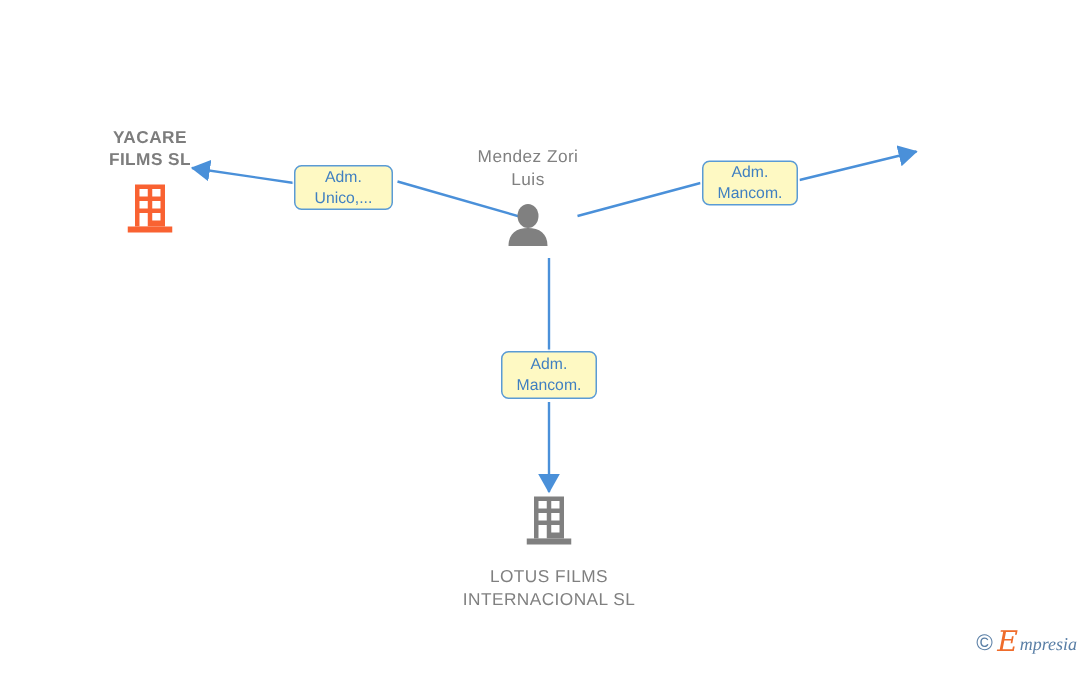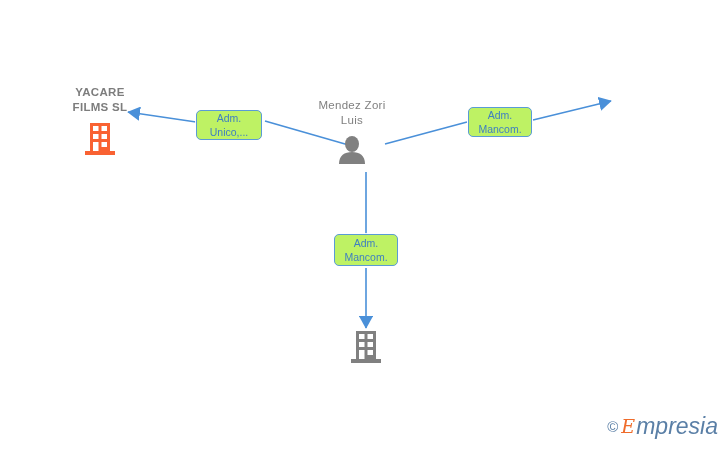--- a/index.html
+++ b/index.html
@@ -53,21 +53,21 @@
   .node-icon {
     display: block;
   }
 
   
   .rel-box {
     position: absolute;
     box-sizing: border-box;
     border: 1.4px solid #5a9bd5;
     border-radius: 5px;
-    background: #bef264;
+    background: #fef9c3;
     color: #3f7fc1;
     font-size: 10.5px;
     line-height: 14px;
     text-align: center;
     display: flex;
     flex-direction: column;
     justify-content: center;
     align-items: center;
     white-space: pre-line;
     box-shadow: 0 0 0 1px rgba(255,255,255,0.9);
@@ -92,23 +92,23 @@
   #watermark .wm-e {
     color: #ef6c2b;
     font-family: "DejaVu Serif", serif;
     font-style: italic;
     font-size: 19px;
     line-height: 1;
     margin-right: -2px;
   }
   #watermark .wm-rest {
     color: #5a7fa6;
-    font-family: Liberation Sans, sans-serif;
+    font-family: Liberation Serif, serif;
     font-style: italic;
-    font-size: 23px;
+    font-size: 12px;
     line-height: 1;
   }
 </style>
 </head>
 <body>
 
 <div id="graph-canvas">
 
   <svg id="edge-layer" viewBox="0 0 728 450" width="728" height="450" xmlns="http://www.w3.org/2000/svg">
     <defs>
@@ -171,20 +171,22 @@
         <rect x="5" y="1" width="20" height="28" fill="#808080"></rect>
         <rect x="8" y="4" width="5.5" height="5" fill="#ffffff"></rect>
         <rect x="16.5" y="4" width="5.5" height="5" fill="#ffffff"></rect>
         <rect x="8" y="12" width="5.5" height="5" fill="#ffffff"></rect>
         <rect x="16.5" y="12" width="5.5" height="5" fill="#ffffff"></rect>
         <rect x="16.5" y="20" width="5.5" height="5" fill="#ffffff"></rect>
         <rect x="8" y="20" width="5.5" height="9" fill="#ffffff"></rect>
         <rect x="0" y="29" width="30" height="4" fill="#808080"></rect>
       </svg>
     </span>
+    <div class="node-label" style="margin-top:9px;">LOTUS FILMS
+INTERNACIONAL SL</div>
   </div>
 
   <div class="rel-box" style="left:196px; top:110px; width:66px; height:30px;">Adm.
 Unico,...</div>
 
   <div class="rel-box" style="left:468px; top:107px; width:64px; height:30px;">Adm.
 Mancom.</div>
 
   <div class="rel-box" style="left:334px; top:234px; width:64px; height:32px;">Adm.
 Mancom.</div>

